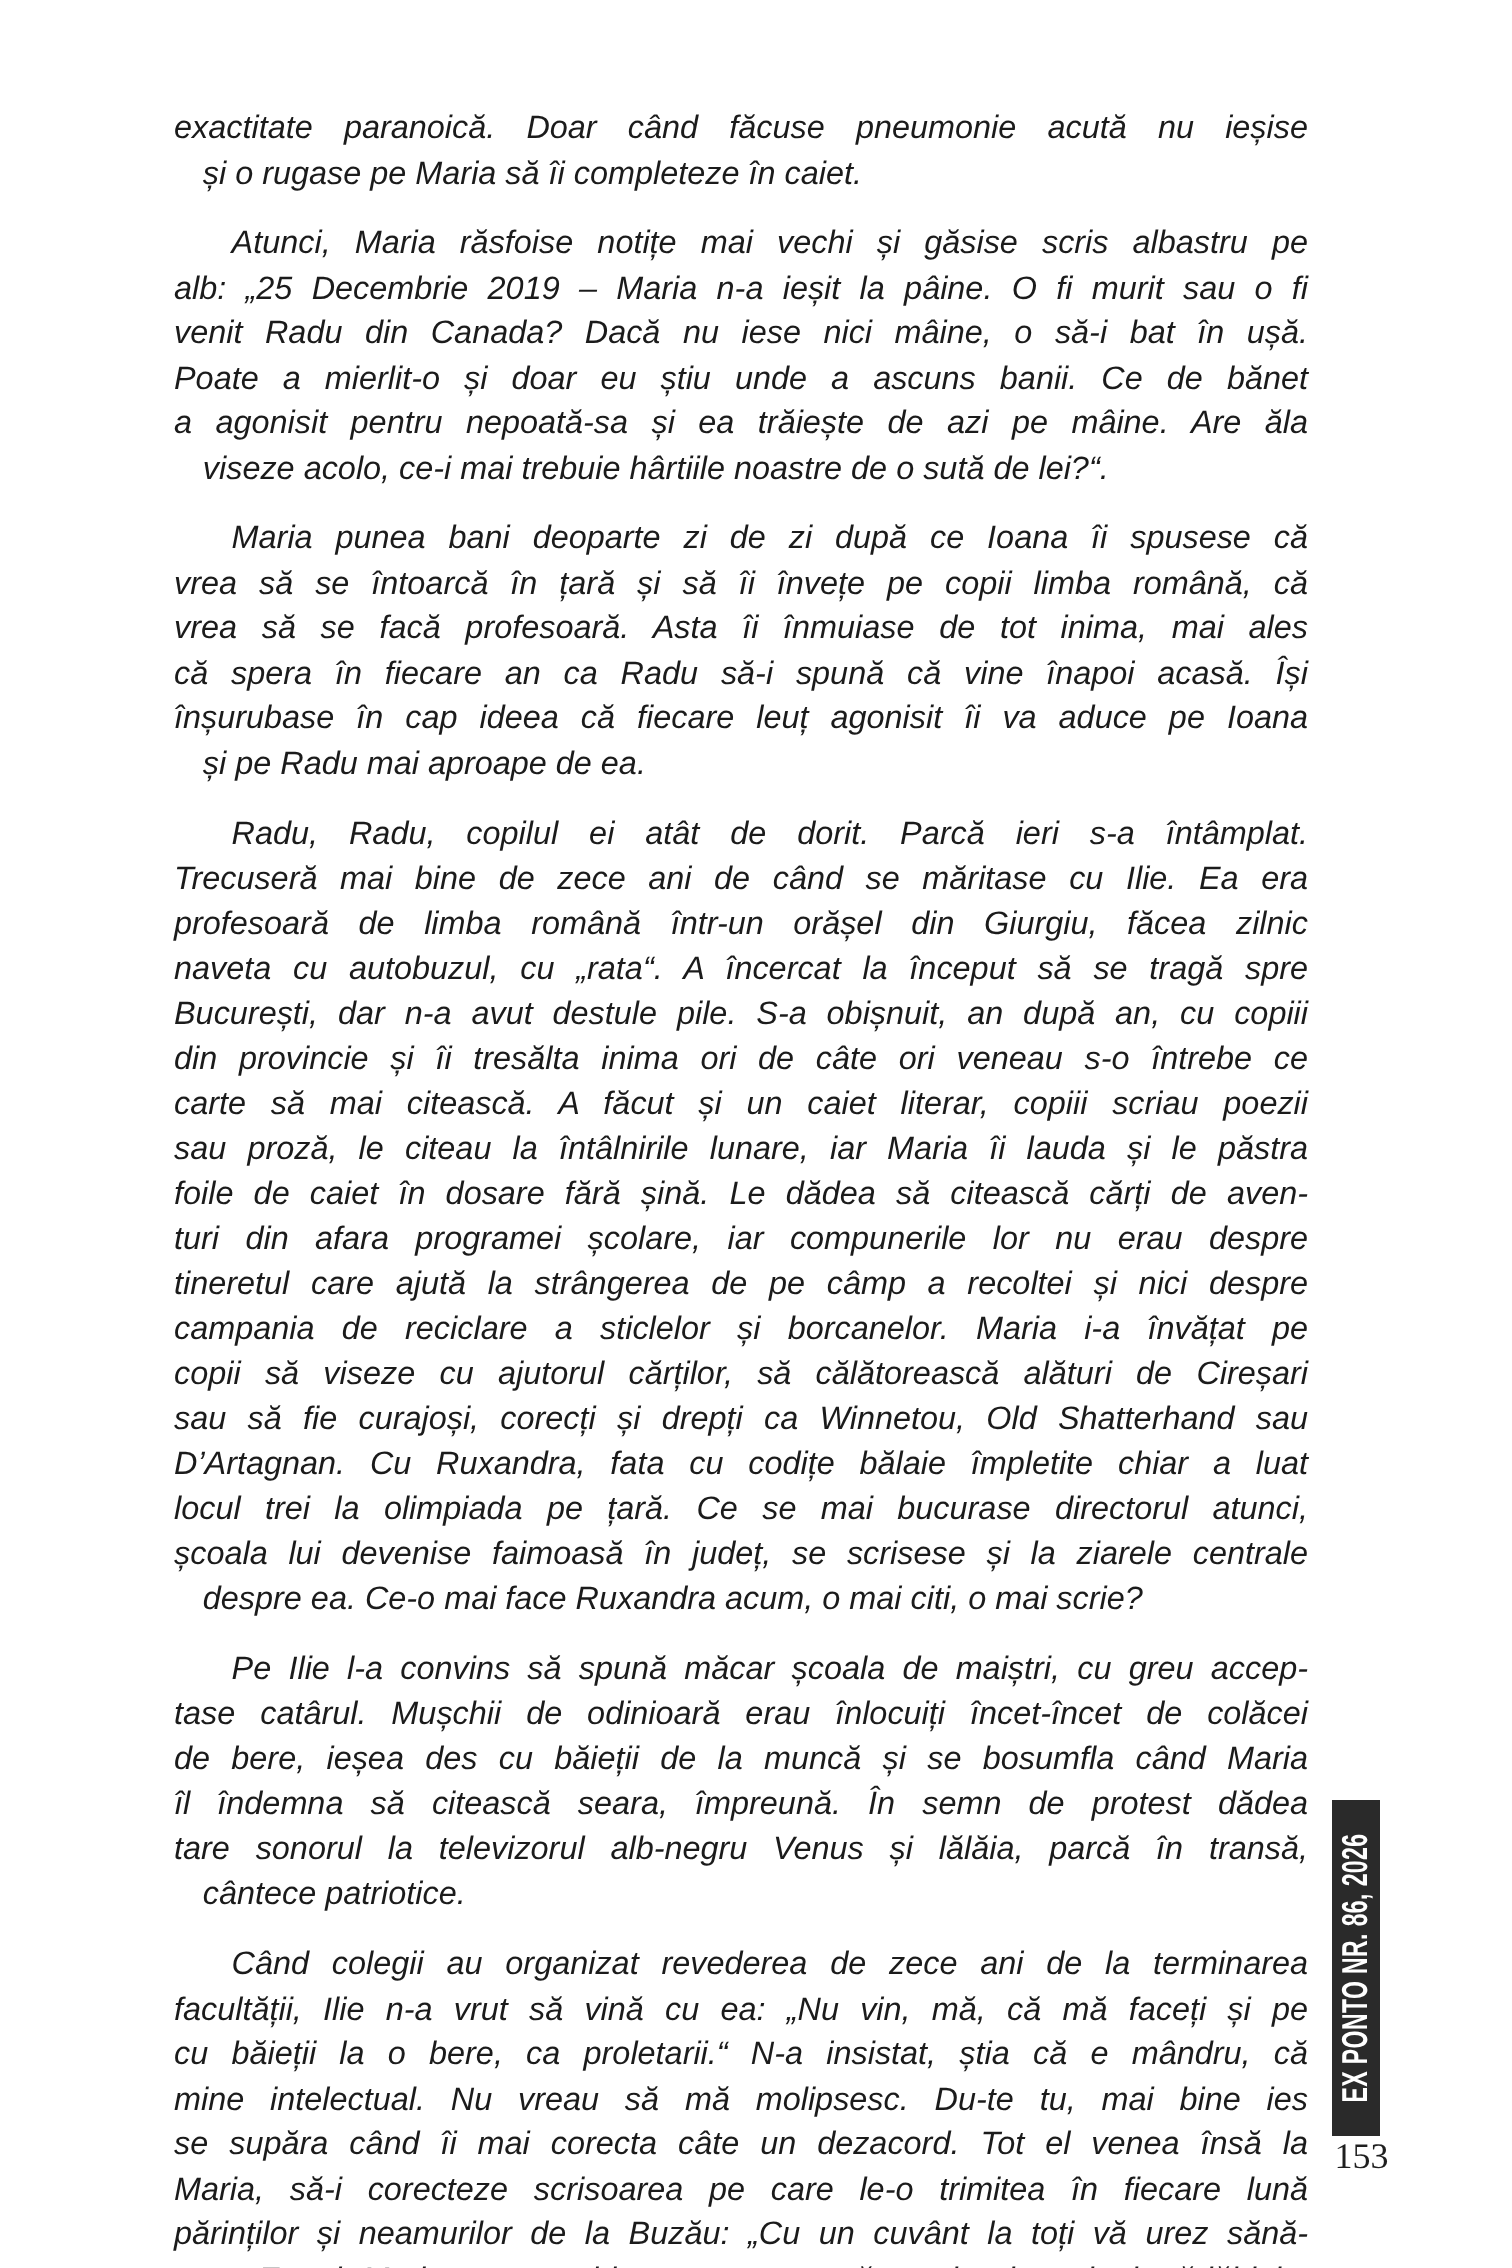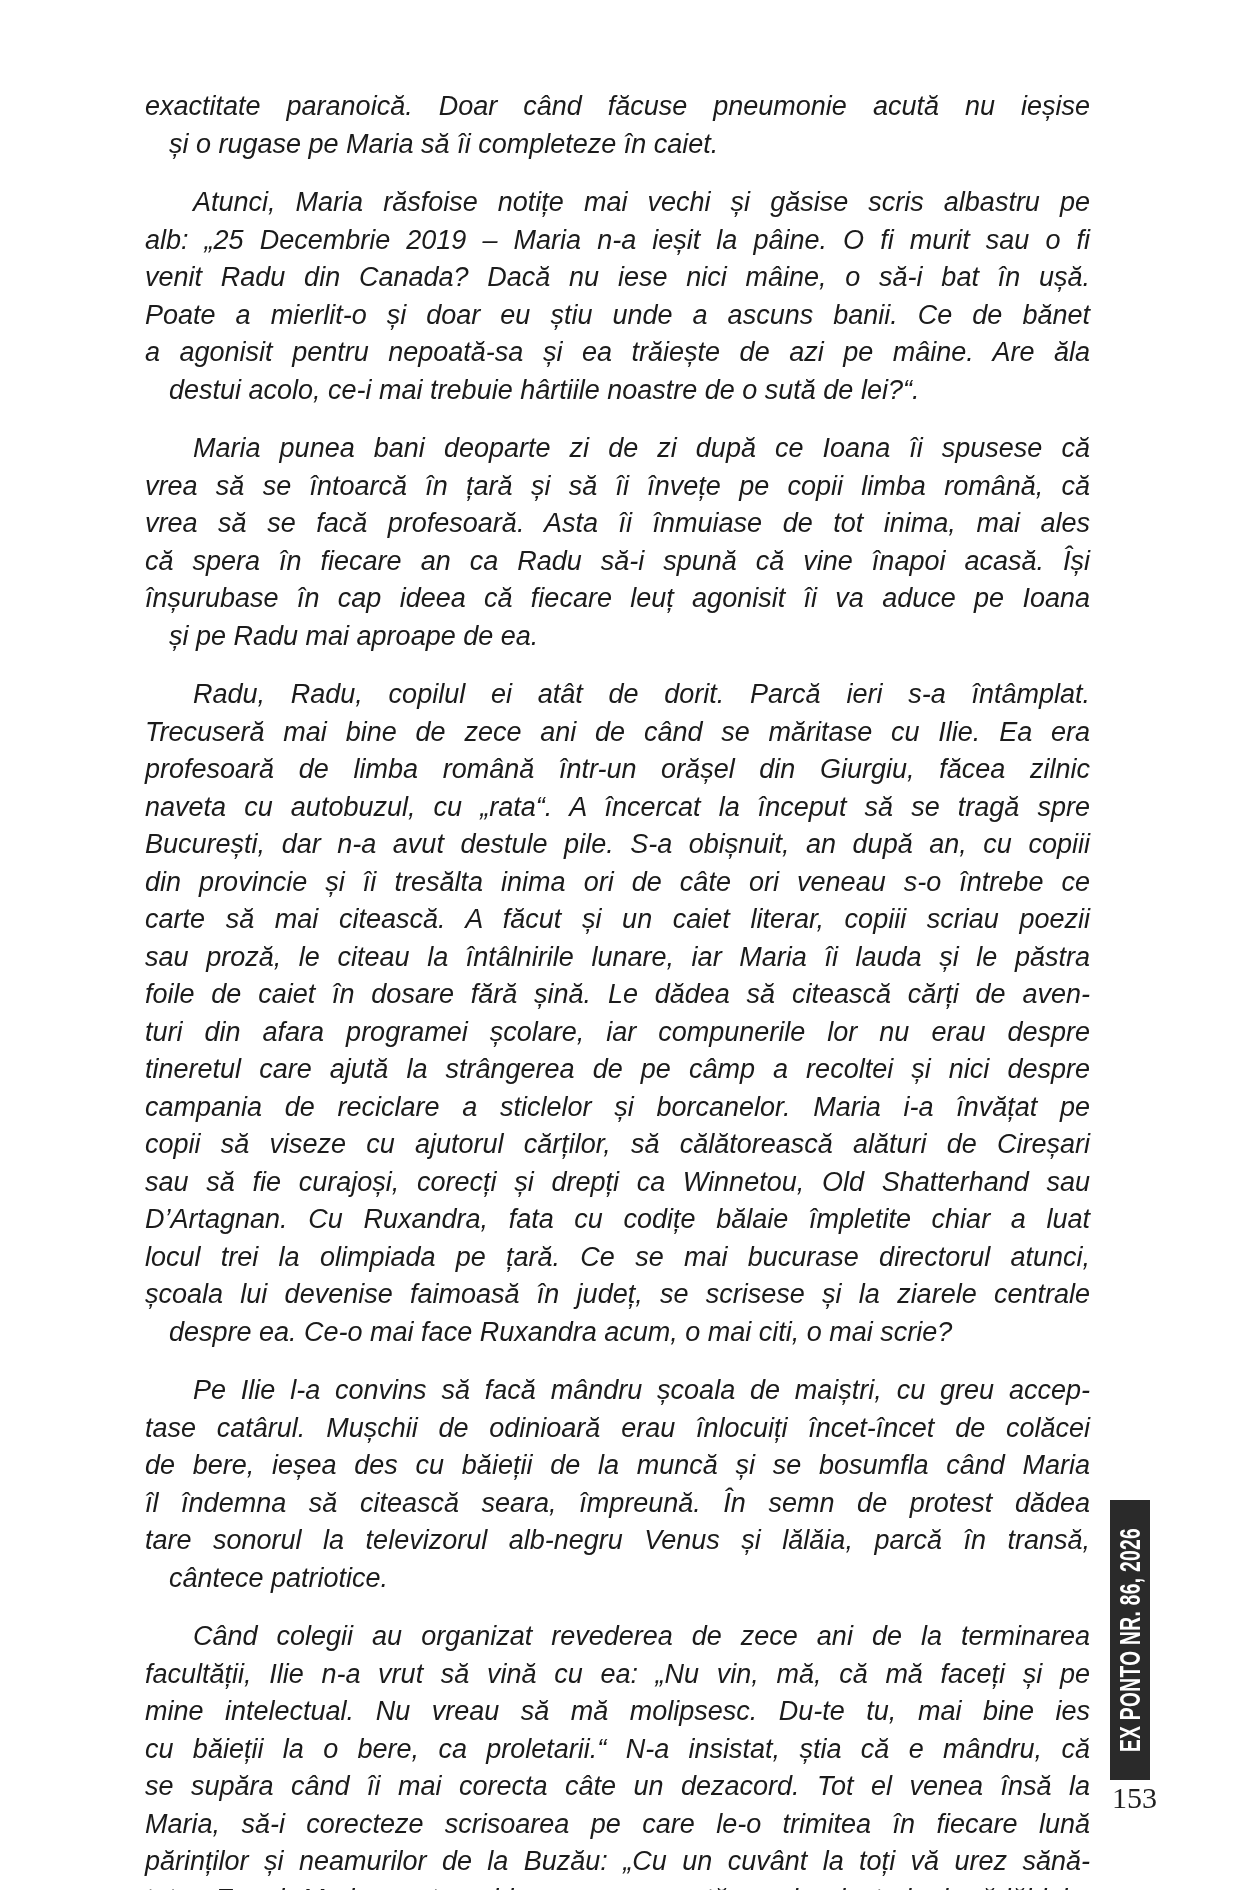--- a/index.html
+++ b/index.html
@@ -52,21 +52,21 @@
 <body style="background: rgb(255, 255, 255);">
 
 <div class="text-block" style="color: rgb(27, 27, 27);">
     <div class="line">exactitate paranoică. Doar când făcuse pneumonie acută nu ieșise</div>
     <div class="line flush">și o rugase pe Maria să îi completeze în caiet.</div>
     <div class="line indent">Atunci, Maria răsfoise notițe mai vechi și găsise scris albastru pe</div>
     <div class="line">alb: „25 Decembrie 2019 – Maria n-a ieșit la pâine. O fi murit sau o fi</div>
     <div class="line">venit Radu din Canada? Dacă nu iese nici mâine, o să-i bat în ușă.</div>
     <div class="line">Poate a mierlit-o și doar eu știu unde a ascuns banii. Ce de bănet</div>
     <div class="line">a agonisit pentru nepoată-sa și ea trăiește de azi pe mâine. Are ăla</div>
-    <div class="line flush">destui acolo, ce-i mai trebuie hârtiile noastre de o sută de lei?“.</div>
+    <div class="line flush">viseze acolo, ce-i mai trebuie hârtiile noastre de o sută de lei?“.</div>
     <div class="line indent">Maria punea bani deoparte zi de zi după ce Ioana îi spusese că</div>
     <div class="line">vrea să se întoarcă în țară și să îi învețe pe copii limba română, că</div>
     <div class="line">vrea să se facă profesoară. Asta îi înmuiase de tot inima, mai ales</div>
     <div class="line">că spera în fiecare an ca Radu să-i spună că vine înapoi acasă. Își</div>
     <div class="line">înșurubase în cap ideea că fiecare leuț agonisit îi va aduce pe Ioana</div>
     <div class="line flush">și pe Radu mai aproape de ea.</div>
     <div class="line indent">Radu, Radu, copilul ei atât de dorit. Parcă ieri s-a întâmplat.</div>
     <div class="line">Trecuseră mai bine de zece ani de când se măritase cu Ilie. Ea era</div>
     <div class="line">profesoară de limba română într-un orășel din Giurgiu, făcea zilnic</div>
     <div class="line">naveta cu autobuzul, cu „rata“. A încercat la început să se tragă spre</div>
@@ -77,30 +77,30 @@
     <div class="line">foile de caiet în dosare fără șină. Le dădea să citească cărți de aven-</div>
     <div class="line">turi din afara programei școlare, iar compunerile lor nu erau despre</div>
     <div class="line">tineretul care ajută la strângerea de pe câmp a recoltei și nici despre</div>
     <div class="line">campania de reciclare a sticlelor și borcanelor. Maria i-a învățat pe</div>
     <div class="line">copii să viseze cu ajutorul cărților, să călătorească alături de Cireșari</div>
     <div class="line">sau să fie curajoși, corecți și drepți ca Winnetou, Old Shatterhand sau</div>
     <div class="line">D’Artagnan. Cu Ruxandra, fata cu codițe bălaie împletite chiar a luat</div>
     <div class="line">locul trei la olimpiada pe țară. Ce se mai bucurase directorul atunci,</div>
     <div class="line">școala lui devenise faimoasă în județ, se scrisese și la ziarele centrale</div>
     <div class="line flush">despre ea. Ce-o mai face Ruxandra acum, o mai citi, o mai scrie?</div>
-    <div class="line indent">Pe Ilie l-a convins să facă mândru școala de maiștri, cu greu accep-</div>
+    <div class="line indent">Pe Ilie l-a convins să spună măcar școala de maiștri, cu greu accep-</div>
     <div class="line">tase catârul. Mușchii de odinioară erau înlocuiți încet-încet de colăcei</div>
     <div class="line">de bere, ieșea des cu băieții de la muncă și se bosumfla când Maria</div>
     <div class="line">îl îndemna să citească seara, împreună. În semn de protest dădea</div>
     <div class="line">tare sonorul la televizorul alb-negru Venus și lălăia, parcă în transă,</div>
     <div class="line flush">cântece patriotice.</div>
     <div class="line indent">Când colegii au organizat revederea de zece ani de la terminarea</div>
     <div class="line">facultății, Ilie n-a vrut să vină cu ea: „Nu vin, mă, că mă faceți și pe</div>
+    <div class="line">cu băieții la o bere, ca proletarii.“ N-a insistat, știa că e mândru, că</div>
     <div class="line">mine intelectual. Nu vreau să mă molipsesc. Du-te tu, mai bine ies</div>
-    <div class="line">cu băieții la o bere, ca proletarii.“ N-a insistat, știa că e mândru, că</div>
     <div class="line">se supăra când îi mai corecta câte un dezacord. Tot el venea însă la</div>
     <div class="line">Maria, să-i corecteze scrisoarea pe care le-o trimitea în fiecare lună</div>
     <div class="line">părinților și neamurilor de la Buzău: „Cu un cuvânt la toți vă urez sănă-</div>
     <div class="line">tate. Eu și Maria suntem bine, ea se caută pe la doctori și nădăjduim</div>
   </div>
 
 <div class="side-bar" style="background: rgb(42, 42, 42);">
   <span class="side-bar-label" style="color: rgb(255, 255, 255);">EX PONTO NR. 86, 2026</span>
 </div>
 

